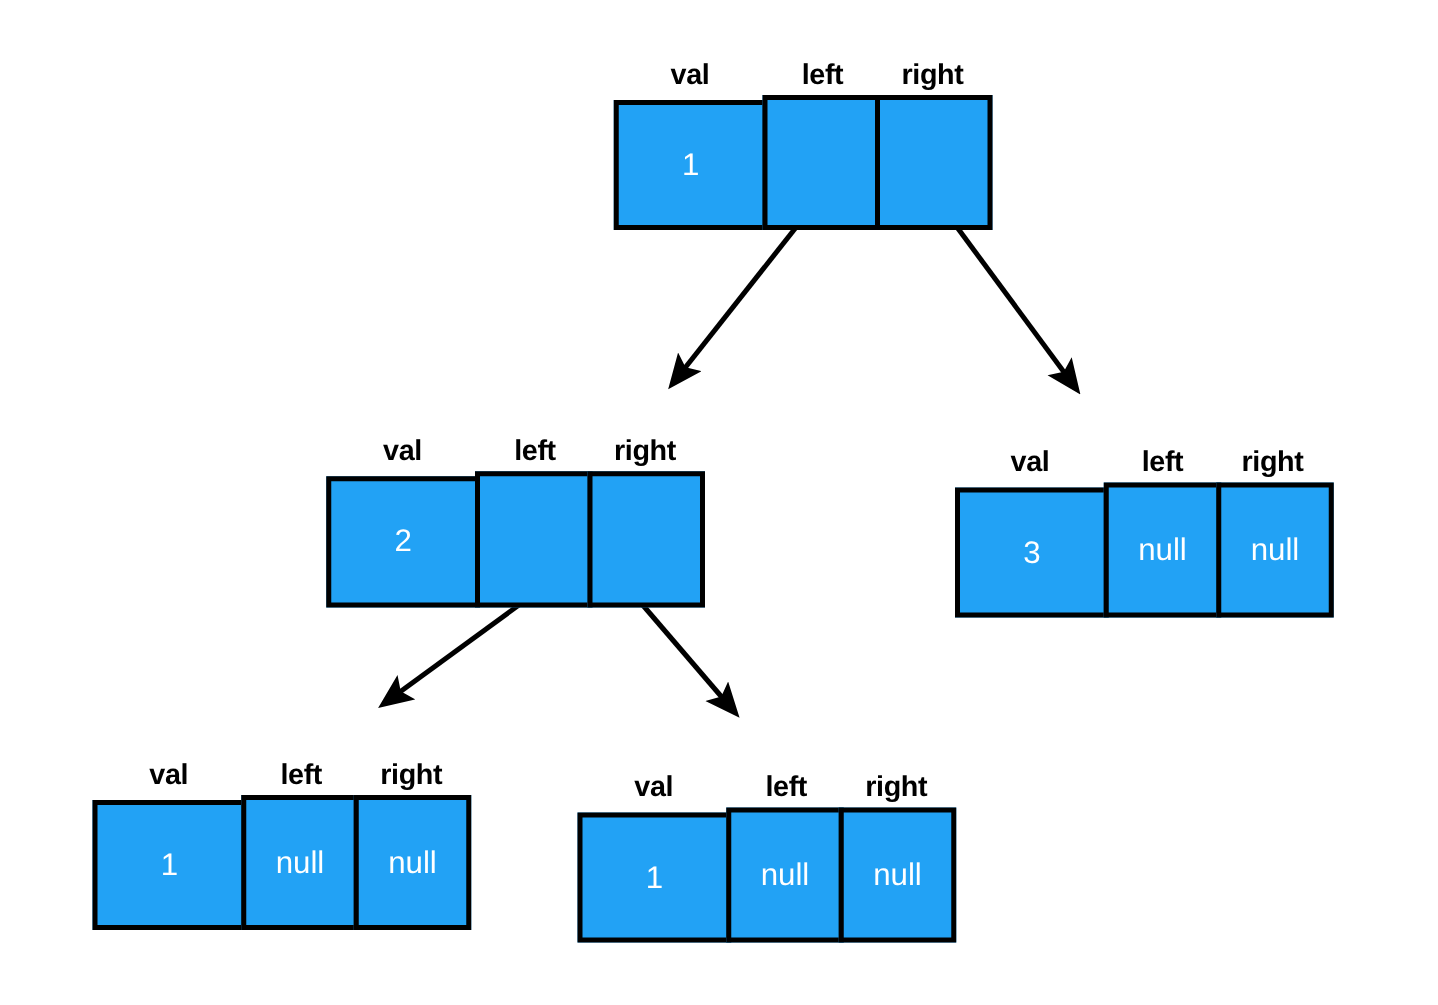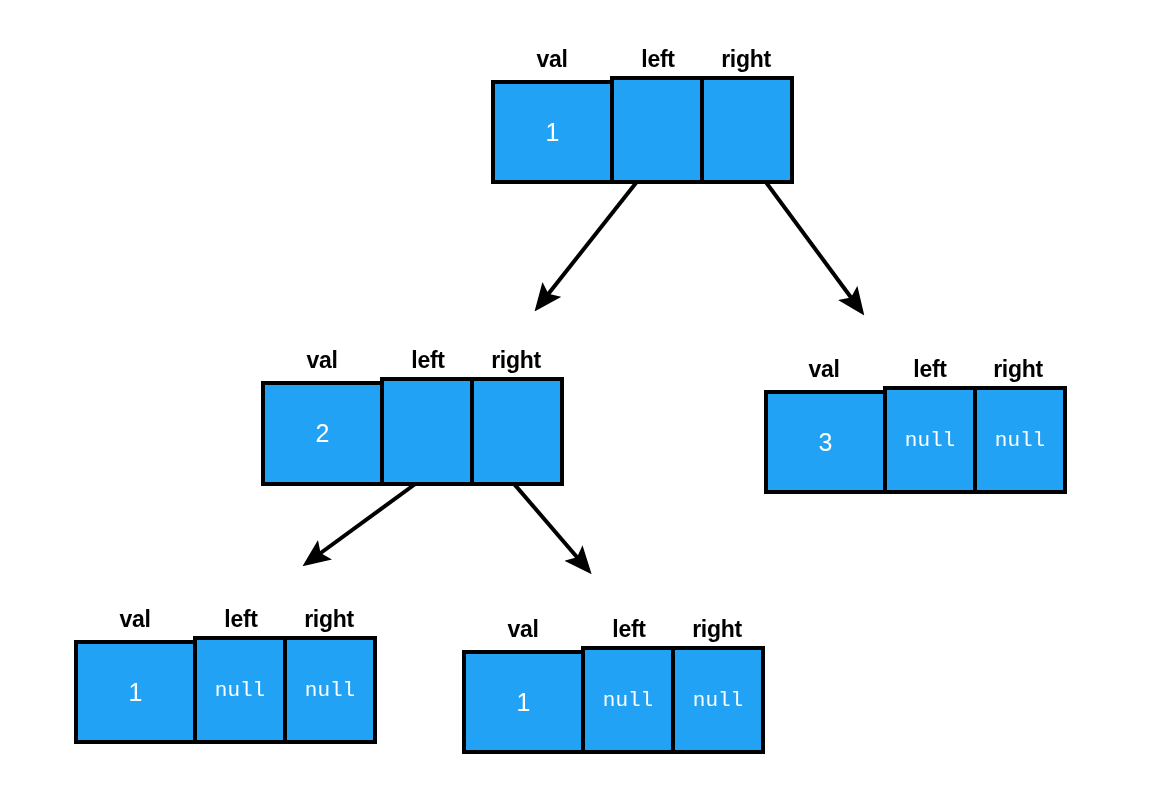--- a/index.html
+++ b/index.html
@@ -45,21 +45,21 @@
     border: 4px solid #000000;
     display: flex;
     align-items: center;
     justify-content: center;
     color: #ffffff;
     font-size: 24px;
     font-weight: normal;
     line-height: 1;
   }
   .cell.val-cell { font-size: 25px; }
-  .cell.ptr-cell { font-size: 21px; font-family: Liberation Mono, monospace; }
+  .cell.ptr-cell { font-size: 25px; }
 </style>
 </head>
 <body>
 
 <div id="canvas">
 
   <svg class="arrow-layer" viewBox="0 0 1150 804" width="1150" height="804" aria-hidden="true">
     <defs>
       <marker id="arrowhead" markerWidth="7" markerHeight="7" refX="5.6" refY="3" orient="auto" markerUnits="strokeWidth">
         <path d="M0,0 L7,3 L0,6 L1.4,3 Z" fill="#000000"></path>

